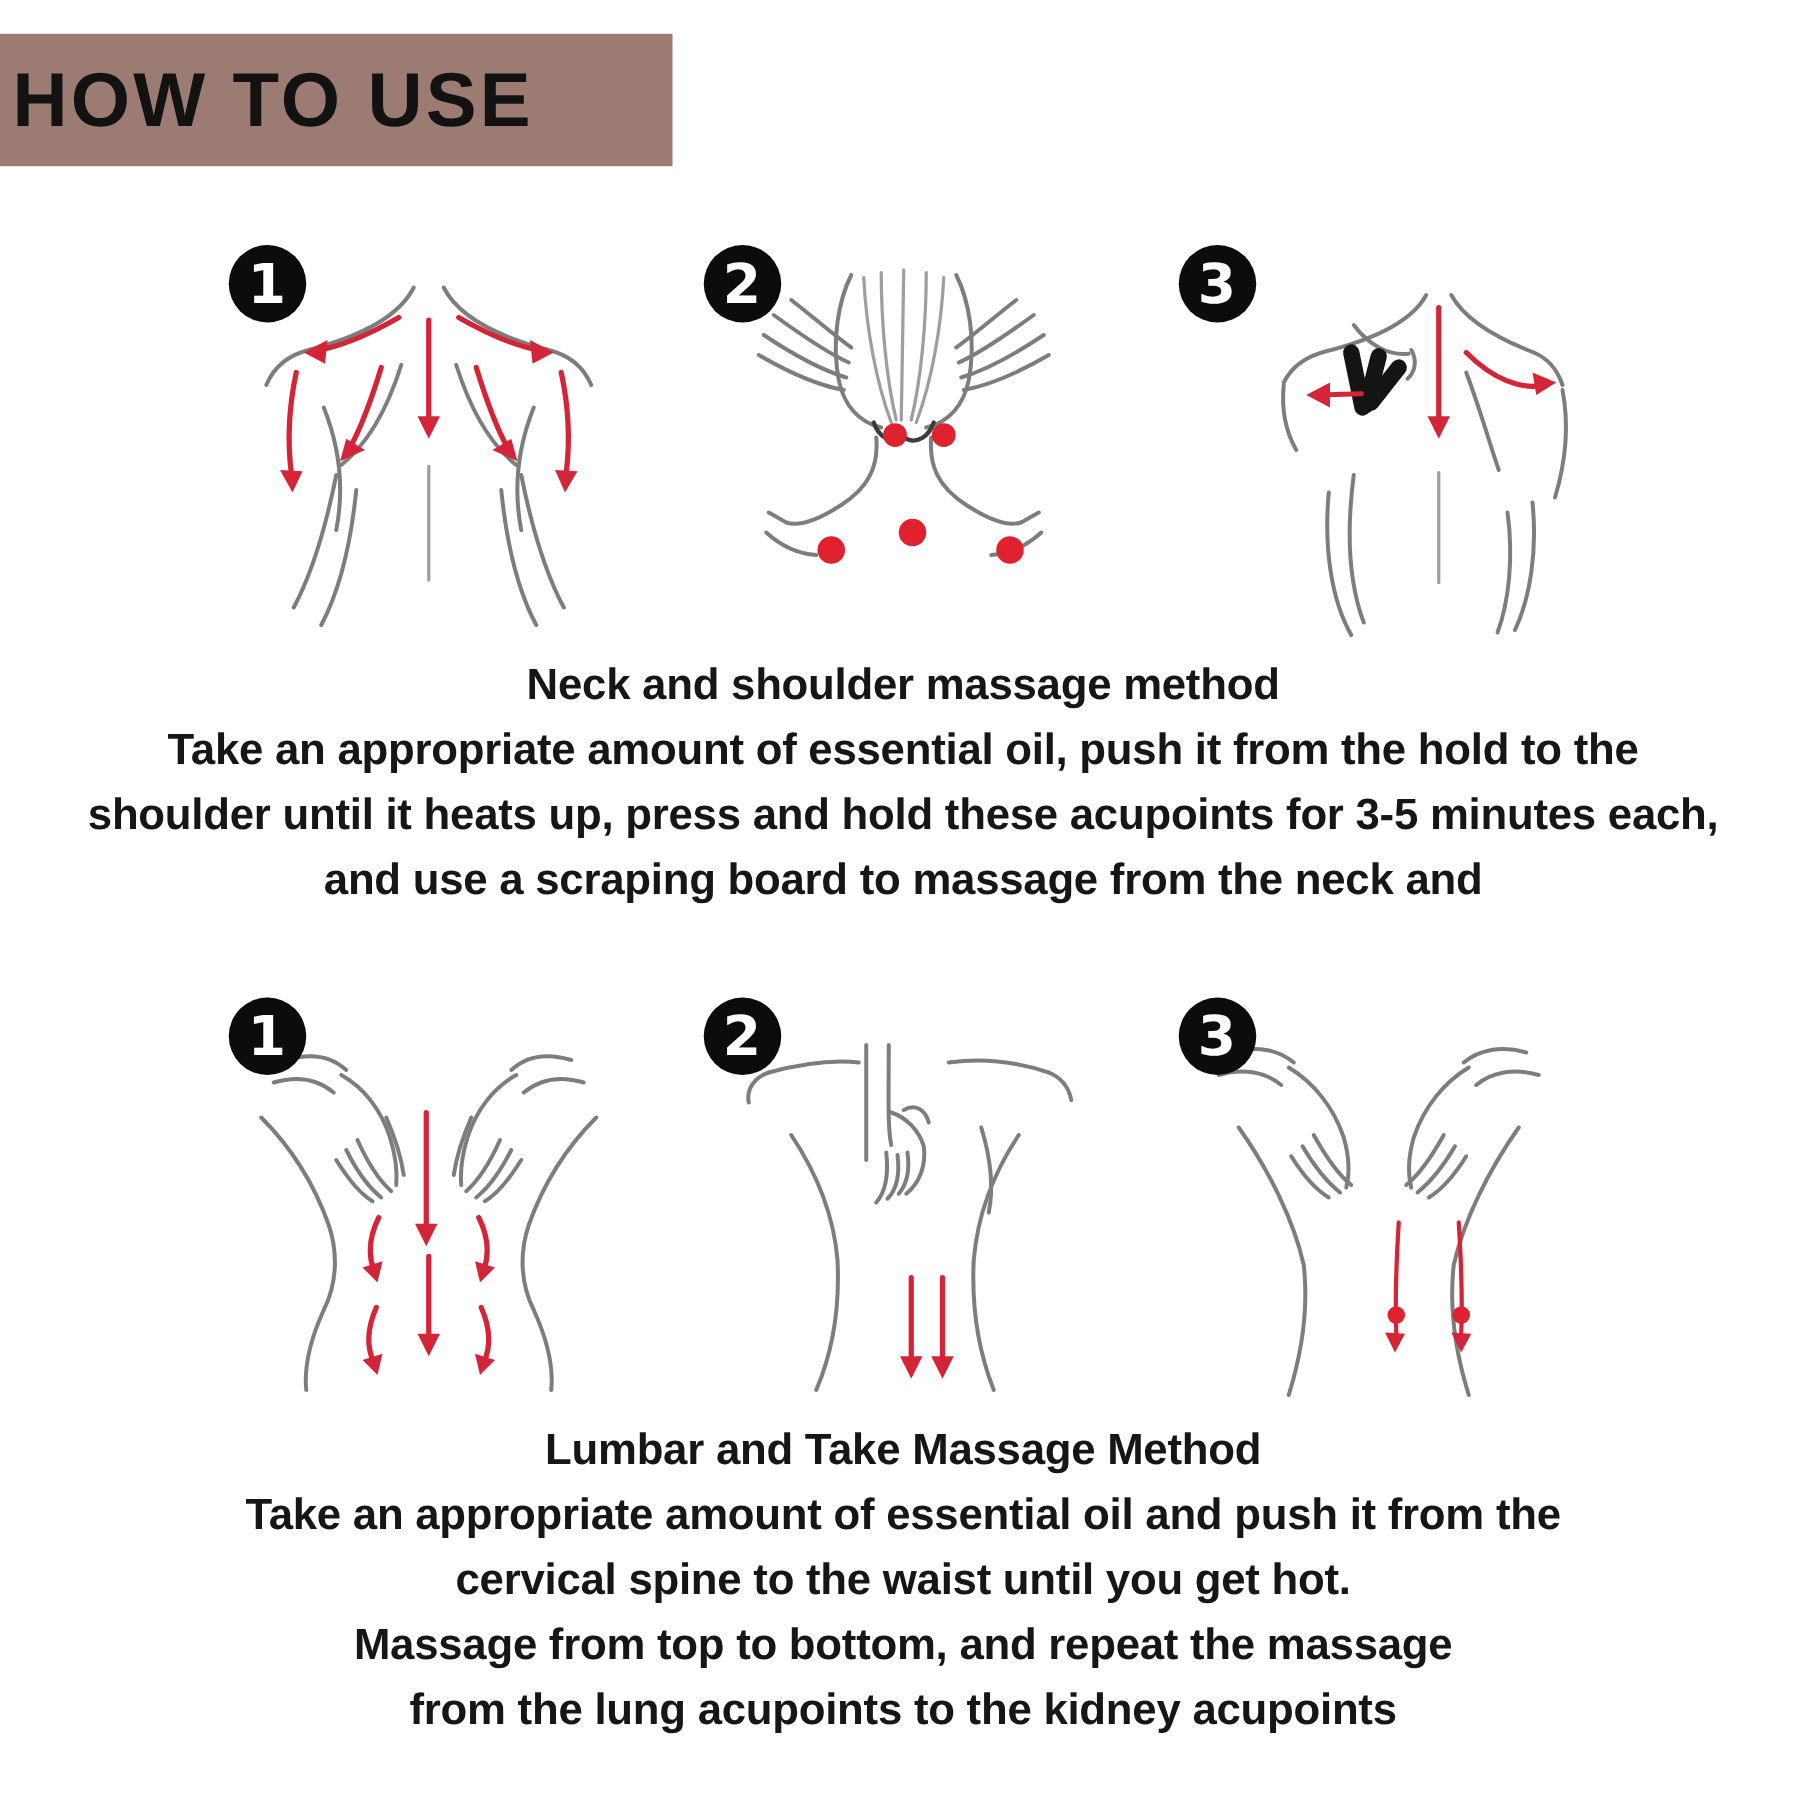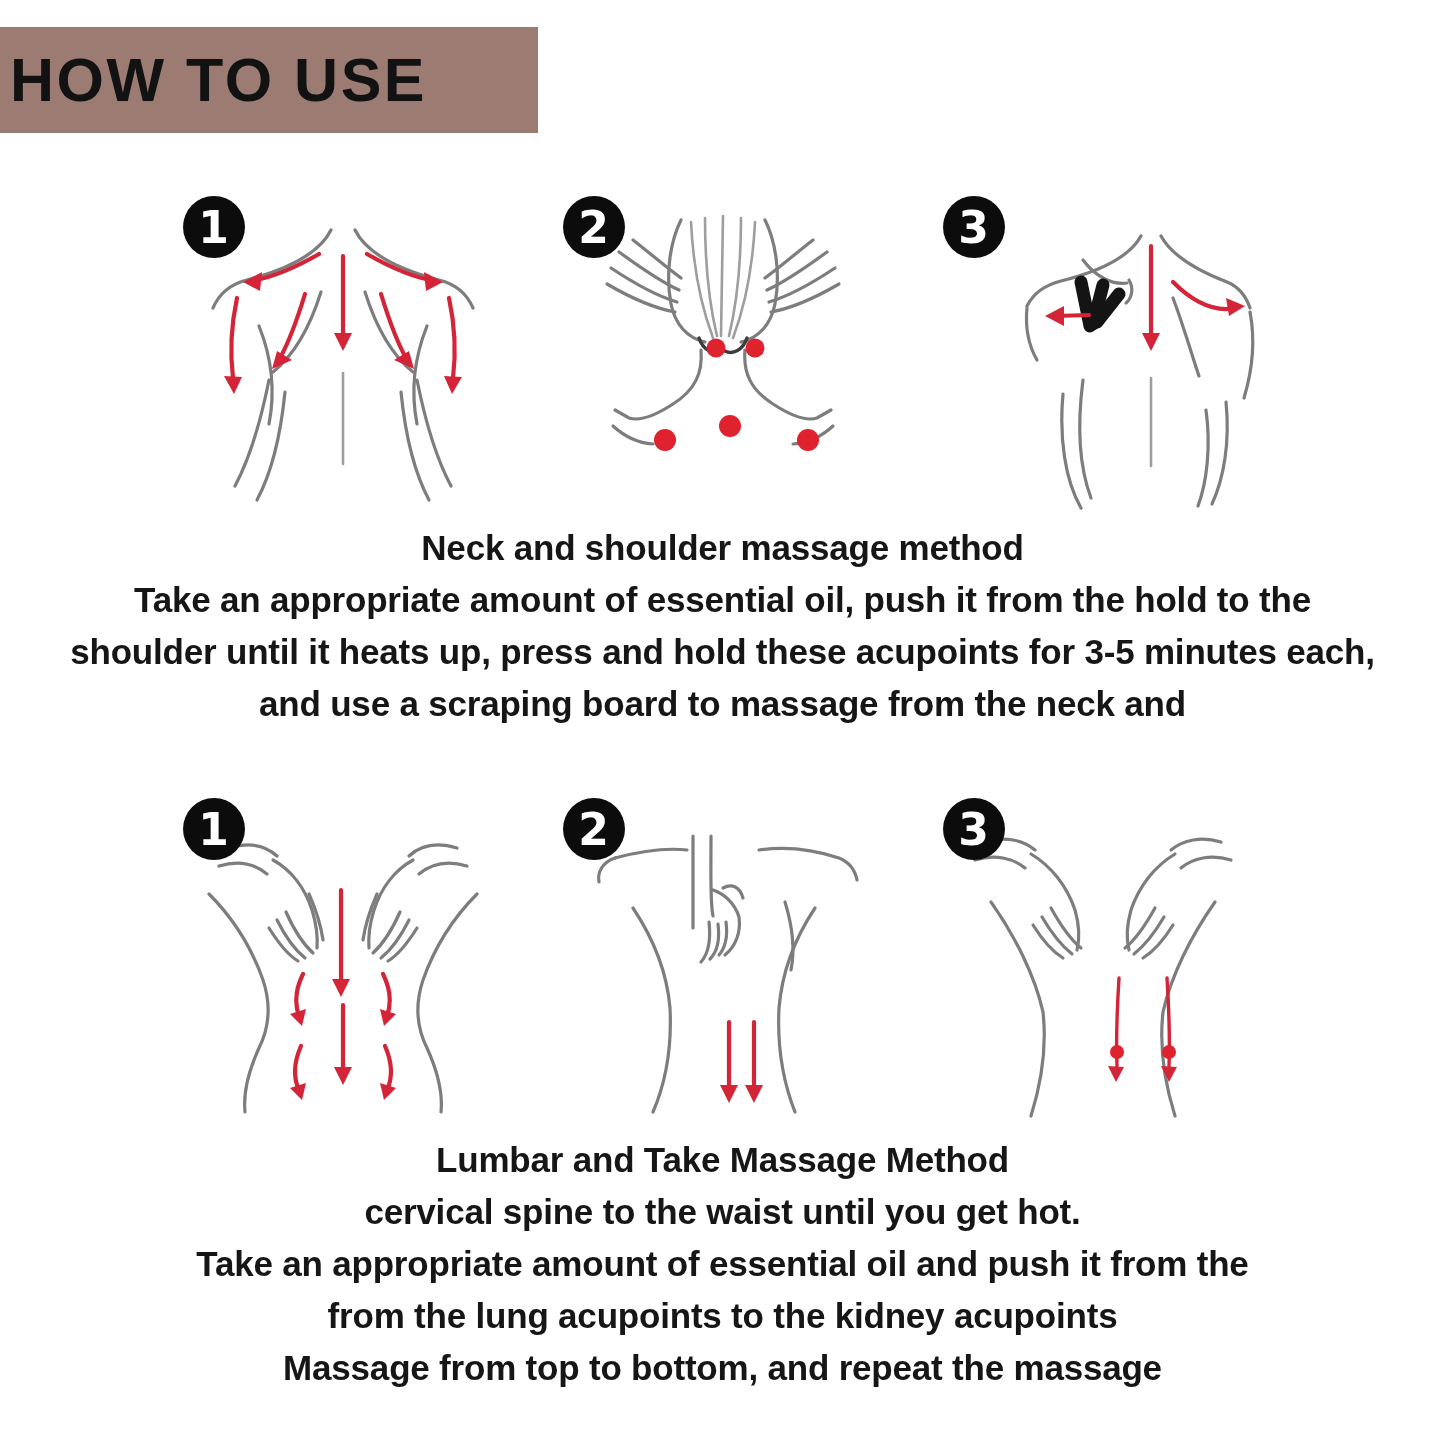--- a/index.html
+++ b/index.html
@@ -241,19 +241,19 @@
         <path class="r" style="stroke-width:3.4" d="M234,188 C236,220 237,250 236,276"></path>
         <circle class="rd" cx="236" cy="262" r="7"></circle>
         <polygon class="rh" points="236,292 228,276 244,277"></polygon>
       </svg>
     </figure>
 
   </div>
 
   <section class="text-block tb2">
     <div class="line">Lumbar and Take Massage Method</div>
+    <div class="line">Take an appropriate amount of essential oil and push it from the</div>
     <div class="line">cervical spine to the waist until you get hot.</div>
-    <div class="line">Take an appropriate amount of essential oil and push it from the</div>
+    <div class="line">Massage from top to bottom, and repeat the massage</div>
     <div class="line">from the lung acupoints to the kidney acupoints</div>
-    <div class="line">Massage from top to bottom, and repeat the massage</div>
   </section>
 
 </div>
 
 </body></html>

